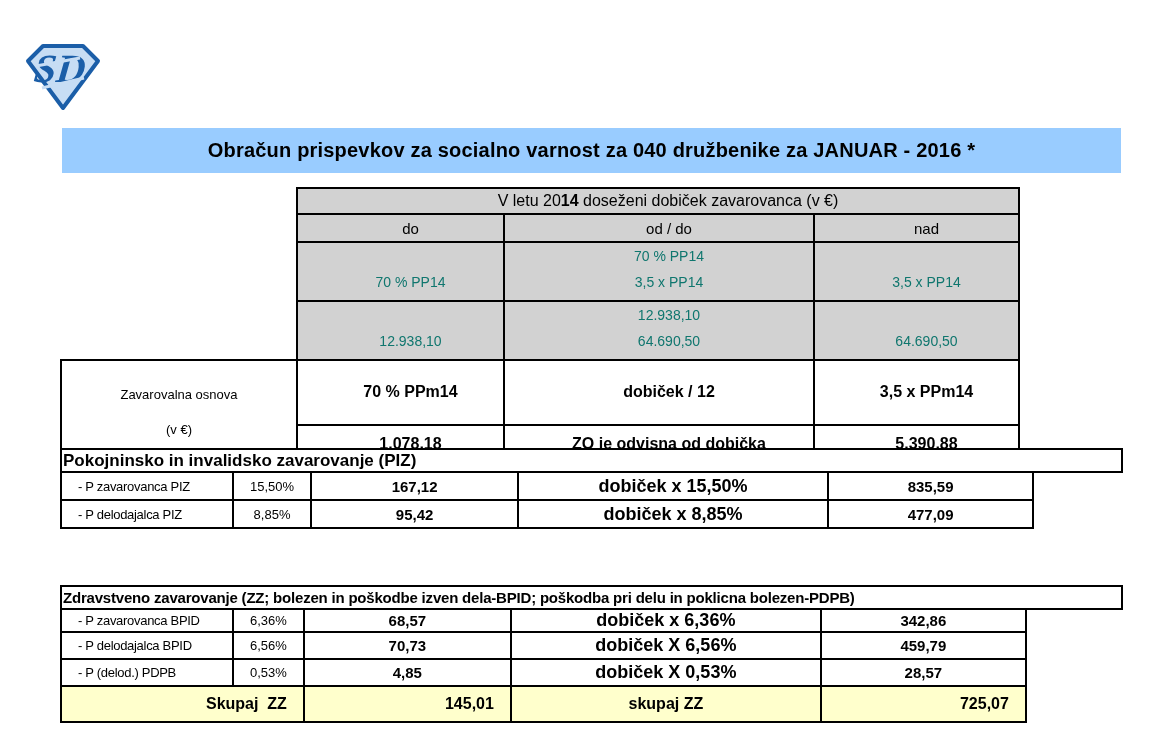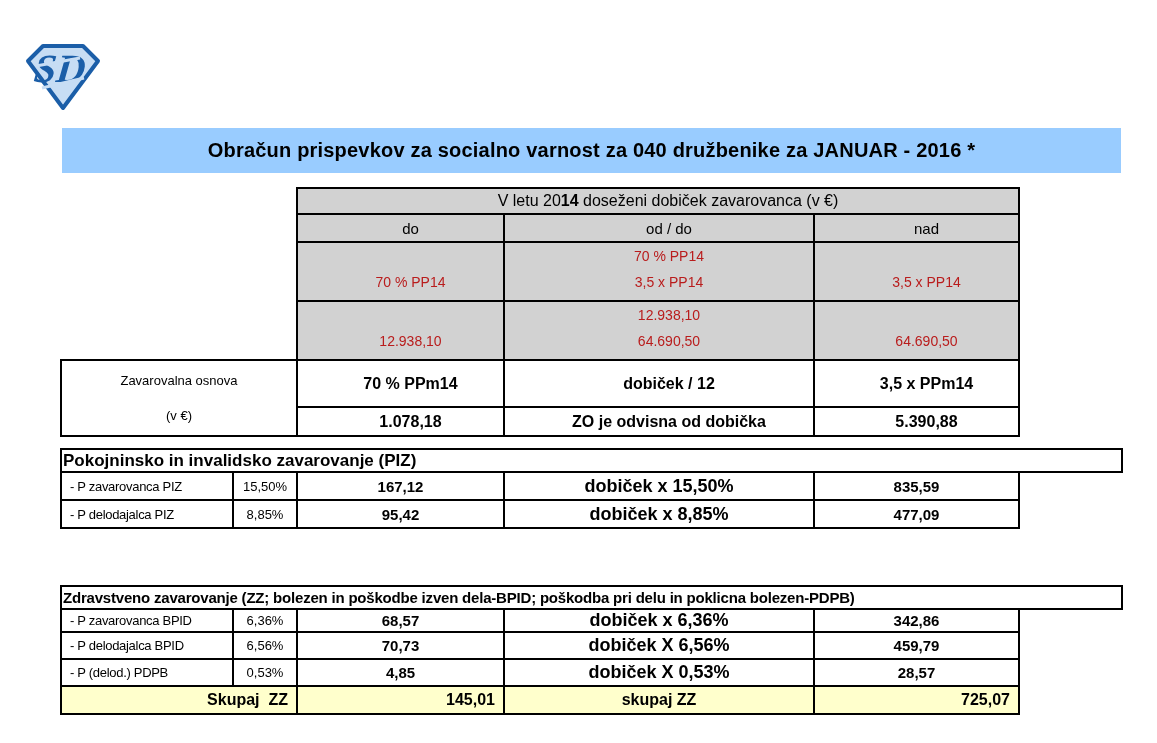--- a/index.html
+++ b/index.html
@@ -15,33 +15,33 @@
                background:#99CCFF; display:flex; align-items:center; justify-content:center; }
   .title-bar .t { font-size:20px; font-weight:bold; letter-spacing:0.2px; }
 
   
   .t1 { position:absolute; left:60px; top:187px; border-collapse:collapse; table-layout:fixed; }
   .t1 td { border:2px solid #000; overflow:hidden;padding-left:20px; }
   .t1 td.nob { border:none; }
   .gray { background:#D2D2D2; }
   .t1 .hdr { text-align:center; font-size:16px; vertical-align:middle; }
   .t1 .colhead { text-align:center; font-size:15px; vertical-align:middle; }
-  .t1 .lim { text-align:center; font-size:14px; color:#b91c1c; vertical-align:bottom; padding-bottom:5px; line-height:26px; }
+  .t1 .lim { text-align:center; font-size:14px; color:#0f766e; vertical-align:bottom; padding-bottom:5px; line-height:26px; }
   .t1 .boldcell { text-align:center; font-size:16px; font-weight:bold; vertical-align:middle; }
-  .t1 .baselabel { border:2px solid #000; font-size:13px; text-align:center; vertical-align:middle; padding:2px; }
+  .t1 .baselabel { border:2px solid #000; font-size:13px; text-align:center; vertical-align:middle; padding:16px; }
   .baselabel .inner { display:flex; flex-direction:column; justify-content:space-around; height:70px; }
 
   
   .sect { position:absolute; left:60px; }
   .sect-header { width:1063px; border:2px solid #000; background:#fff; font-weight:bold;
                  display:flex; align-items:center; padding-left:1px; }
   .sect-header.piz { height:25px; font-size:17px; }
   .sect-header.zz  { height:25px; font-size:15px; letter-spacing:-0.2px; }
   .rows-table { border-collapse:collapse; table-layout:fixed; margin-top:-2px; }
-  .rows-table td { border:2px solid #000; padding:0 8px; vertical-align:middle; overflow:hidden; }
+  .rows-table td { border:2px solid #000; padding:0 16px; vertical-align:middle; overflow:hidden; }
   .cell-label { font-size:13px; letter-spacing:-0.3px; }
   .cell-rate  { font-size:13px; text-align:center; padding:0 2px; }
   .cell-amt   { font-size:15px; font-weight:bold; text-align:center; }
   .cell-frm   { font-size:18px; font-weight:bold; text-align:center; }
   .total td   { background:#FFFFCC; }
   .total .tlabel { font-size:16px; font-weight:bold; text-align:right; white-space:pre; }
   .total .tamt   { font-size:16px; font-weight:bold; text-align:right; }
   .total .tfrm   { font-size:16px; font-weight:bold; text-align:center; }
 </style>
 </head>
@@ -169,21 +169,21 @@
         <td class="cell-frm">dobiček X 6,56%</td>
         <td class="cell-amt">459,79</td>
       </tr>
       <tr style="height:27px">
         <td class="cell-label">- P (delod.) PDPB</td>
         <td class="cell-rate">0,53%</td>
         <td class="cell-amt">4,85</td>
         <td class="cell-frm">dobiček X 0,53%</td>
         <td class="cell-amt">28,57</td>
       </tr>
-      <tr style="height:28px" class="total">
+      <tr style="height:36px" class="total">
         <td class="tlabel" colspan="2">Skupaj  ZZ</td>
         <td class="tamt">145,01</td>
         <td class="tfrm">skupaj ZZ</td>
         <td class="tamt">725,07</td>
       </tr>
     </tbody>
       </table>
   </div>
 
 </div>

